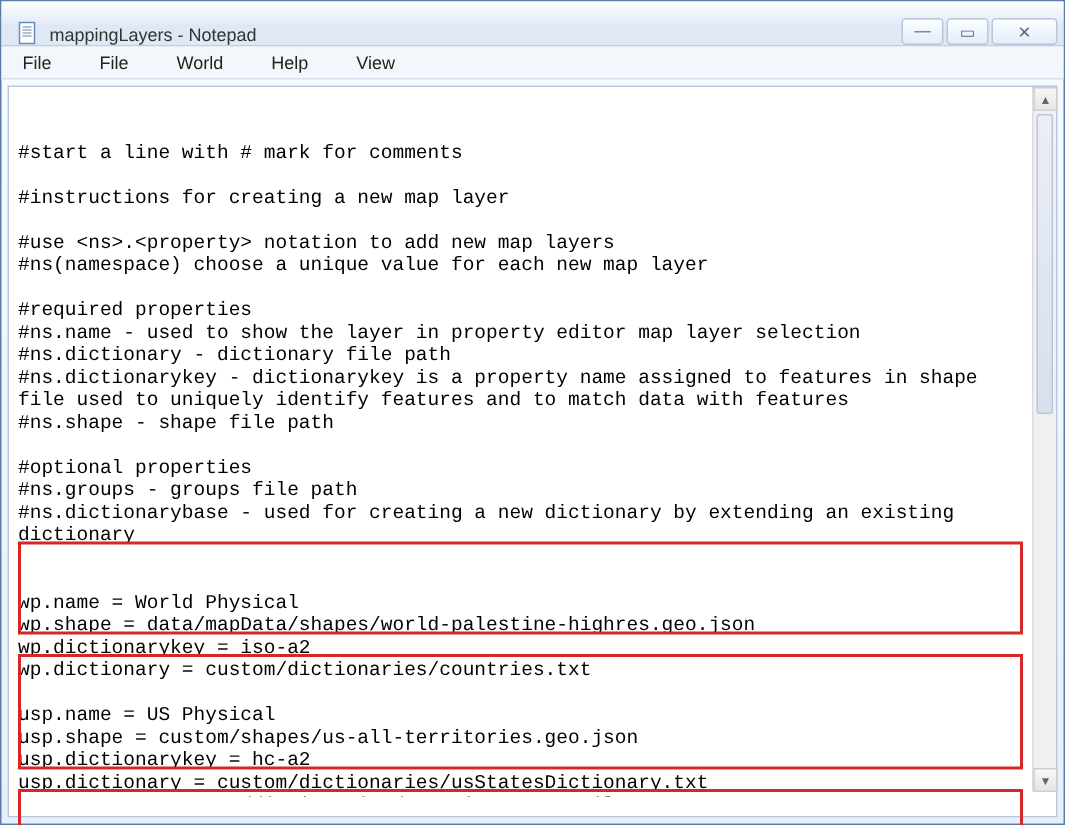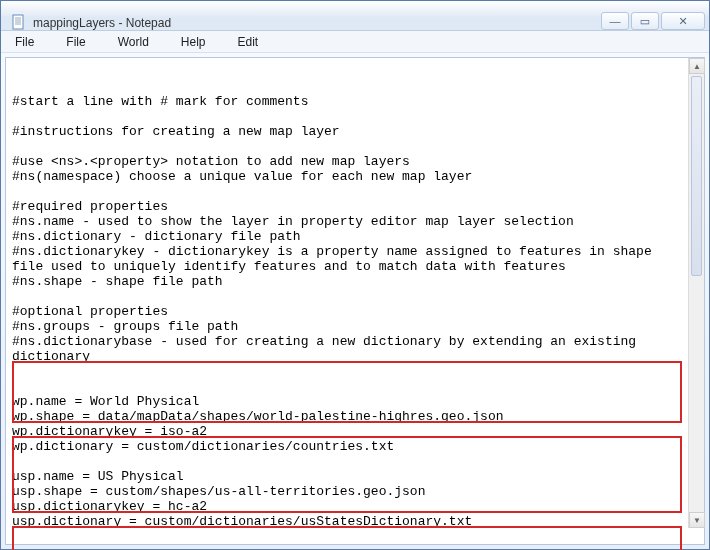--- a/index.html
+++ b/index.html
@@ -122,21 +122,21 @@
       <div class="win-btn">▭</div>
       <div class="win-btn close">✕</div>
     </div>
   </div>
 
   <div class="menubar">
     <span class="menu-item">File</span>
     <span class="menu-item">File</span>
     <span class="menu-item">World</span>
     <span class="menu-item">Help</span>
-    <span class="menu-item">Edit</span>
+    <span class="menu-item">View</span>
   </div>
 
   <div class="client">
     <pre class="editor" id="editor">#start a line with # mark for comments
 
 #instructions for creating a new map layer
 
 #use &lt;ns&gt;.&lt;property&gt; notation to add new map layers
 #ns(namespace) choose a unique value for each new map layer
 

